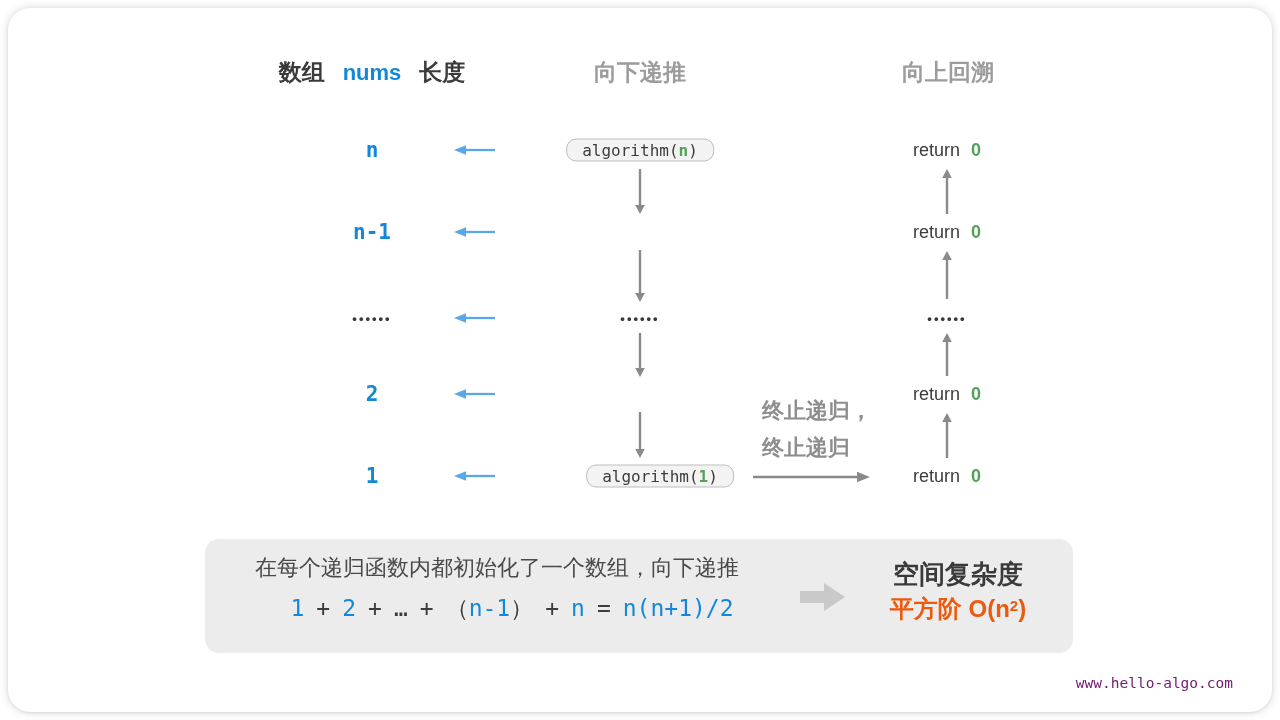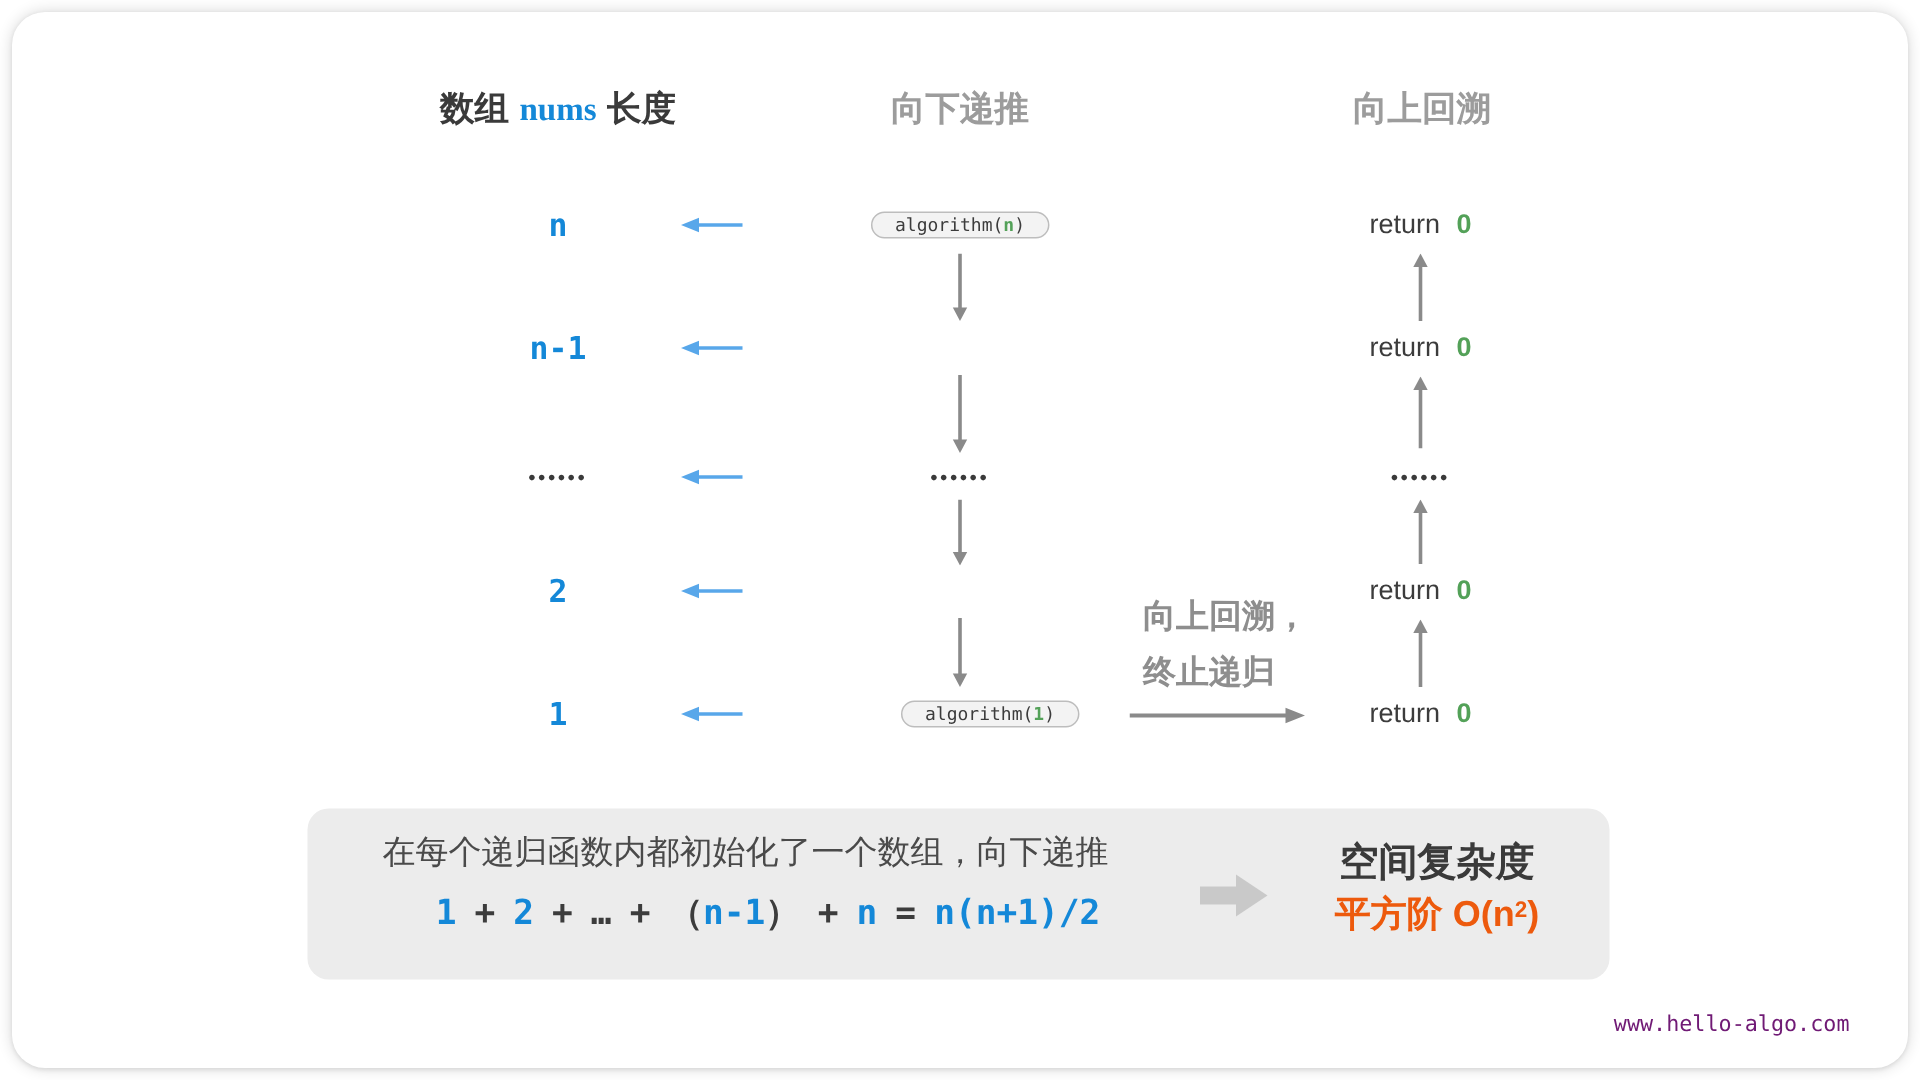--- a/index.html
+++ b/index.html
@@ -13,30 +13,30 @@
     background:#ffffff;border-radius:22px;
     box-shadow:0 0 10px rgba(0,0,0,.16),0 1px 3px rgba(0,0,0,.08);
   }
   .canvas{position:absolute;inset:0}
   .hdr{
     position:absolute;top:58px;transform:translateX(-50%);
     font-size:23px;font-weight:700;white-space:nowrap;line-height:28px;
   }
   .hdr-dark{color:#3a3a3a}
   .hdr-gray{color:#9c9c9c}
-  .hdr .code{font-family:Liberation Serif, serif;color:#1488d8;margin:0 7px;font-size:22px}
+  .hdr .code{font-family:Liberation Sans, sans-serif;color:#1488d8;margin:0 18px;font-size:22px}
   .idx{
     position:absolute;transform:translate(-50%,-50%);
     font-family:"DejaVu Sans Mono",monospace;font-weight:700;font-size:21px;
     color:#1488d8;white-space:nowrap;
   }
   .abox{
     position:absolute;transform:translate(-50%,-50%);
     background:#f3f3f3;border:1.5px solid #bdbdbd;border-radius:10px;
-    padding:1px 15px;font-family:"DejaVu Sans Mono",monospace;font-size:12px;
+    padding:1px 15px;font-family:"DejaVu Sans Mono",monospace;font-size:16px;
     color:#3c3c3c;white-space:nowrap;text-align:center;
   }
   .abox .param{color:#53a158;font-weight:700}
   .ret{
     position:absolute;transform:translate(-50%,-50%);
     font-family:Liberation Sans, sans-serif;font-size:18px;color:#3c3c3c;white-space:nowrap;
   }
   .ret .zero{color:#53a158;font-weight:700;margin-left:11px}
   .dots{
     position:absolute;transform:translate(-50%,-50%);
@@ -50,21 +50,21 @@
   .panel{
     position:absolute;left:205px;top:539px;width:868px;height:114px;
     background:#ececec;border-radius:14px;
   }
   .sum1{
     position:absolute;left:497px;top:553px;transform:translateX(-50%);
     font-size:22px;color:#4a4a4a;white-space:nowrap;
   }
   .sum2{
     position:absolute;left:512px;top:593px;transform:translateX(-50%);
-    font-family:"DejaVu Sans Mono",monospace;font-weight:700;font-size:23px;
+    font-family:"DejaVu Sans Mono",monospace;font-weight:400;font-size:23px;
     color:#3c3c3c;white-space:nowrap;
   }
   .sum2 .fseg{margin:0 6px}
   .sum2 .blue{color:#1488d8}
   .paren-group{margin:0 6px}
   .paren-group span{margin:0}
   .sct{
     position:absolute;left:958px;top:557px;transform:translateX(-50%);
     font-size:26px;font-weight:700;color:#3a3a3a;white-space:nowrap;
   }
@@ -163,21 +163,21 @@
       <polygon points="2,7 14,2.2 14,11.8" fill="#58a7ea"></polygon>
     </svg>
   <div class="abox" style="left:660px;top:476px"><span>algorithm(</span><span class="param">1</span><span>)</span></div>
   <div class="ret" style="left:947px;top:476px"><span>return</span><span class="zero">0</span></div>
 
   <svg class="arrow" style="left:753px;top:470px" width="118" height="14" viewBox="0 0 118 14">
       <line x1="0" y1="7" x2="105" y2="7" stroke="#8a8a8a" stroke-width="2.6"></line>
       <polygon points="117,7 104,1.8 104,12.2" fill="#8a8a8a"></polygon>
     </svg>
   <div class="trigger">
-    <div>向上回溯，</div>
+    <div>终止递归，</div>
     <div>终止递归</div>
   </div>
 
   <div class="panel"></div>
   <div class="sum1">在每个递归函数内都初始化了一个数组，向下递推</div>
   <div class="sum2">
     <span class="fseg blue">1</span><span class="fseg">+</span><span class="fseg blue">2</span><span class="fseg">+</span><span class="fseg">…</span><span class="fseg">+</span><span class="paren-group"><span>（</span><span class="blue">n-1</span><span>）</span></span><span class="fseg">+</span><span class="fseg blue">n</span><span class="fseg">=</span><span class="fseg blue">n(n+1)/2</span>
   </div>
   <svg class="arrow" style="left:800px;top:580px" width="46" height="34" viewBox="0 0 46 34">
       <polygon points="0,11 24,11 24,3 45,17 24,31 24,23 0,23" fill="#c9c9c9"></polygon>

